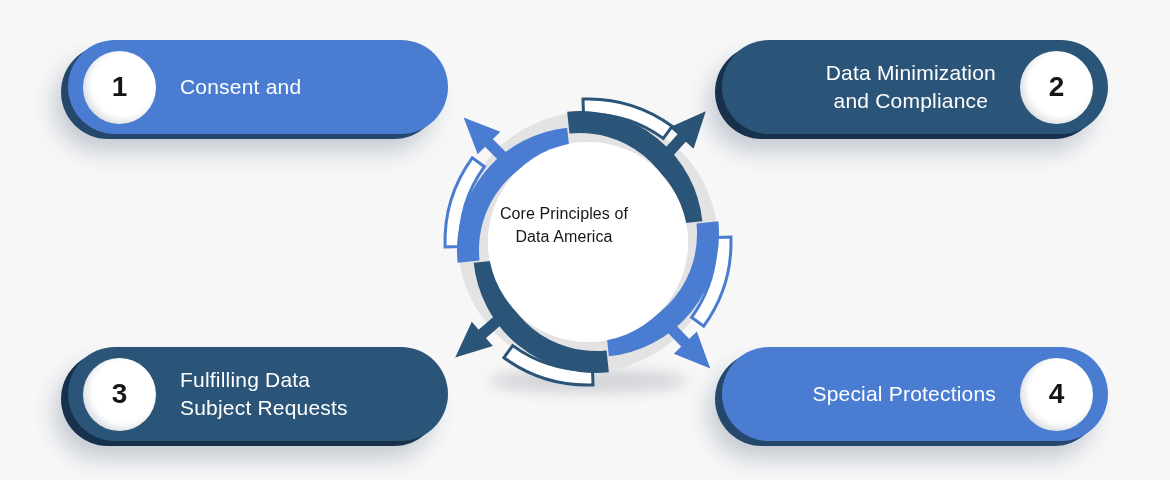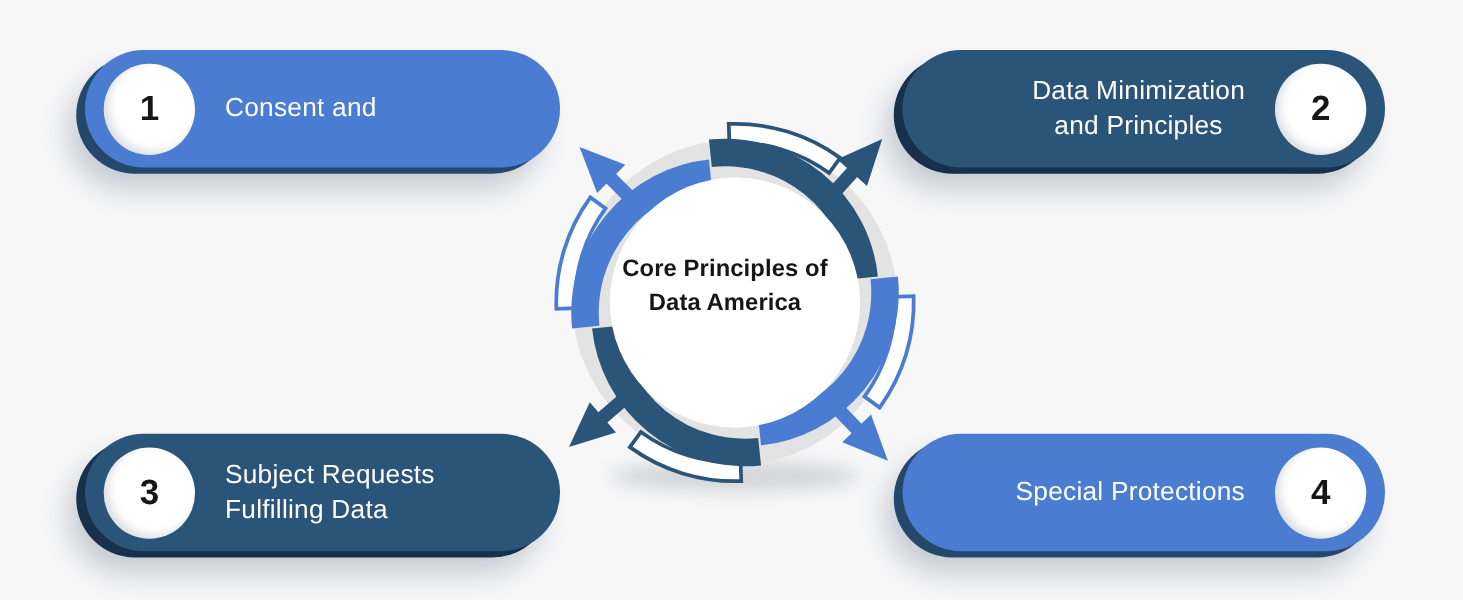--- a/index.html
+++ b/index.html
@@ -20,22 +20,22 @@
   .hook-light{fill:var(--white,#fff);stroke:var(--light_blue,#4A7DD1);stroke-width:3;}
   .hook-dark{fill:var(--white,#fff);stroke:var(--dark_blue,#2B5578);stroke-width:3;}
   .stem-light{stroke:var(--light_blue,#4A7DD1);stroke-width:11;}
   .stem-dark{stroke:var(--dark_blue,#2B5578);stroke-width:11;}
   .head-light{fill:var(--light_blue,#4A7DD1);}
   .head-dark{fill:var(--dark_blue,#2B5578);}
   .ground-shadow{fill:#8e949c;opacity:.35;}
 
   
   .hub-label{
-    position:absolute;left:470px;top:203px;width:220px;
-    text-align:center;font-weight:bold;font-size:19px;line-height:1.42;
+    position:absolute;left:454px;top:203px;width:220px;
+    text-align:center;font-weight:normal;font-size:16px;line-height:1.42;
     color:var(--text_dark,#161616);letter-spacing:.1px;
   }
   .hub-label span{display:block;}
 
   
   .pill{
     position:absolute;width:380px;height:94px;border-radius:47px;
     display:flex;align-items:center;gap:24px;padding:0 15px;box-sizing:border-box;
   }
   .pill.light{
@@ -117,29 +117,29 @@
     <div class="badge">1</div>
     <div class="label">
       <span>Consent and</span>
     </div>
   </div>
 
   <div class="pill dark rtl p2">
     <div class="badge">2</div>
     <div class="label">
       <span>Data Minimization</span>
-      <span>and Principles</span>
+      <span>and Compliance</span>
     </div>
   </div>
 
   <div class="pill dark p3">
     <div class="badge">3</div>
     <div class="label">
+      <span>Fulfilling Data</span>
       <span>Subject Requests</span>
-      <span>Fulfilling Data</span>
     </div>
   </div>
 
   <div class="pill light rtl p4">
     <div class="badge">4</div>
     <div class="label">
       <span>Special Protections</span>
     </div>
   </div>
 

